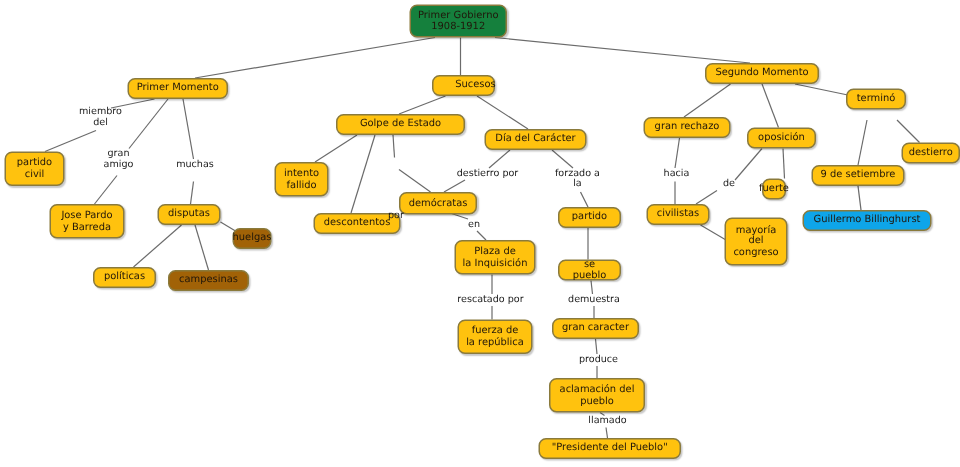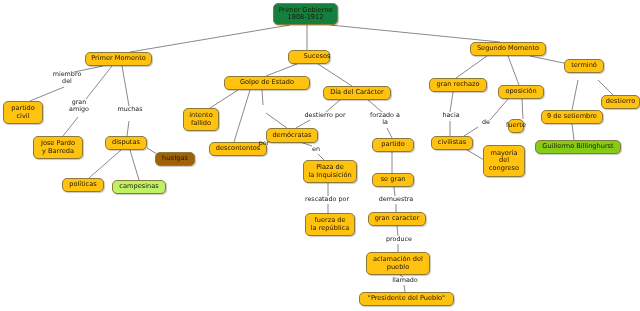--- a/index.html
+++ b/index.html
@@ -105,50 +105,50 @@
       <div class="node" style="left: 273px; top: 3px; width: 65px; height: 22px; background: #15803d; border-color: rgb(138, 122, 60);">Primer Gobierno
 1908-1912</div>
       <div class="node" style="left: 85px; top: 52px; width: 67px; height: 14px; background: rgb(255, 194, 14); border-color: rgb(138, 122, 60);">Primer Momento</div>
       <div class="node" style="left: 288px; top: 50px; width: 42px; height: 14px; background: rgb(255, 194, 14); border-color: rgb(138, 122, 60); padding-left: 20px;">Sucesos</div>
       <div class="node" style="left: 470px; top: 42px; width: 76px; height: 14px; background: rgb(255, 194, 14); border-color: rgb(138, 122, 60);">Segundo Momento</div>
       <div class="node" style="left: 3px; top: 101px; width: 40px; height: 23px; background: rgb(255, 194, 14); border-color: rgb(138, 122, 60);">partido
 civil</div>
       <div class="node" style="left: 33px; top: 136px; width: 50px; height: 23px; background: rgb(255, 194, 14); border-color: rgb(138, 122, 60);">Jose Pardo
 y Barreda</div>
       <div class="node" style="left: 105px; top: 136px; width: 42px; height: 14px; background: rgb(255, 194, 14); border-color: rgb(138, 122, 60);">disputas</div>
-      <div class="node" style="left: 155px; top: 152px; width: 40px; height: 14px; background: #a16207; border-color: rgb(138, 122, 60);">huelgas</div>
+      <div class="node" style="left: 155px; top: 152px; width: 26px; height: 14px; background: #a16207; border-color: rgb(138, 122, 60);">huelgas</div>
       <div class="node" style="left: 62px; top: 178px; width: 42px; height: 14px; background: rgb(255, 194, 14); border-color: rgb(138, 122, 60);">políticas</div>
-      <div class="node" style="left: 112px; top: 180px; width: 54px; height: 14px; background: #bef264; border-color: rgb(138, 122, 60);">campesinas</div>
+      <div class="node" style="left: 112px; top: 180px; width: 54px; height: 14px; background: #a16207; border-color: rgb(138, 122, 60);">campesinas</div>
       <div class="node" style="left: 224px; top: 76px; width: 86px; height: 14px; background: rgb(255, 194, 14); border-color: rgb(138, 122, 60);">Golpe de Estado</div>
       <div class="node" style="left: 323px; top: 86px; width: 68px; height: 14px; background: rgb(255, 194, 14); border-color: rgb(138, 122, 60);">Día del Carácter</div>
       <div class="node" style="left: 183px; top: 108px; width: 36px; height: 23px; background: rgb(255, 194, 14); border-color: rgb(138, 122, 60);">intento
 fallido</div>
       <div class="node" style="left: 209px; top: 142px; width: 58px; height: 14px; background: rgb(255, 194, 14); border-color: rgb(138, 122, 60);">descontentos</div>
       <div class="node" style="left: 266px; top: 128px; width: 52px; height: 15px; background: rgb(255, 194, 14); border-color: rgb(138, 122, 60);">demócratas</div>
       <div class="node" style="left: 303px; top: 160px; width: 54px; height: 23px; background: rgb(255, 194, 14); border-color: rgb(138, 122, 60);">Plaza de
 la Inquisición</div>
       <div class="node" style="left: 305px; top: 213px; width: 50px; height: 23px; background: rgb(255, 194, 14); border-color: rgb(138, 122, 60);">fuerza de
 la república</div>
       <div class="node" style="left: 372px; top: 138px; width: 42px; height: 14px; background: rgb(255, 194, 14); border-color: rgb(138, 122, 60);">partido</div>
-      <div class="node" style="left: 372px; top: 173px; width: 42px; height: 14px; background: rgb(255, 194, 14); border-color: rgb(138, 122, 60);">se gran</div>
+      <div class="node" style="left: 372px; top: 173px; width: 42px; height: 14px; background: rgb(255, 194, 14); border-color: rgb(138, 122, 60);">se pueblo</div>
       <div class="node" style="left: 368px; top: 212px; width: 58px; height: 14px; background: rgb(255, 194, 14); border-color: rgb(138, 122, 60);">gran caracter</div>
       <div class="node" style="left: 366px; top: 252px; width: 64px; height: 23px; background: rgb(255, 194, 14); border-color: rgb(138, 122, 60);">aclamación del
 pueblo</div>
       <div class="node" style="left: 359px; top: 292px; width: 95px; height: 14px; background: rgb(255, 194, 14); border-color: rgb(138, 122, 60);">"Presidente del Pueblo"</div>
       <div class="node" style="left: 429px; top: 78px; width: 58px; height: 14px; background: rgb(255, 194, 14); border-color: rgb(138, 122, 60);">gran rechazo</div>
       <div class="node" style="left: 498px; top: 85px; width: 46px; height: 14px; background: rgb(255, 194, 14); border-color: rgb(138, 122, 60);">oposición</div>
       <div class="node" style="left: 564px; top: 59px; width: 40px; height: 14px; background: rgb(255, 194, 14); border-color: rgb(138, 122, 60);">terminó</div>
       <div class="node" style="left: 601px; top: 95px; width: 39px; height: 14px; background: rgb(255, 194, 14); border-color: rgb(138, 122, 60);">destierro</div>
       <div class="node" style="left: 431px; top: 136px; width: 42px; height: 14px; background: rgb(255, 194, 14); border-color: rgb(138, 122, 60);">civilistas</div>
       <div class="node" style="left: 508px; top: 119px; width: 16px; height: 14px; background: rgb(255, 194, 14); border-color: rgb(138, 122, 60);">fuerte</div>
       <div class="node" style="left: 483px; top: 145px; width: 42px; height: 32px; background: rgb(255, 194, 14); border-color: rgb(138, 122, 60);">mayoría
 del
 congreso</div>
       <div class="node" style="left: 541px; top: 110px; width: 62px; height: 14px; background: rgb(255, 194, 14); border-color: rgb(138, 122, 60);">9 de setiembre</div>
-      <div class="node" style="left: 535px; top: 140px; width: 86px; height: 14px; background: #84cc16; border-color: rgb(138, 122, 60);">Guillermo Billinghurst</div>
+      <div class="node" style="left: 535px; top: 140px; width: 86px; height: 14px; background: #0ea5e9; border-color: rgb(138, 122, 60);">Guillermo Billinghurst</div>
     </div>
   <div id="label-layer">
       <div class="link-label" style="left: 47px; top: 71px; width: 40px;">miembro
 del</div>
       <div class="link-label" style="left: 62px; top: 99px; width: 34px;">gran
 amigo</div>
       <div class="link-label" style="left: 111px; top: 106px; width: 38px;">muchas</div>
       <div class="link-label" style="left: 254px; top: 102px; width: 20px; margin-top: 38px;">por</div>
       <div class="link-label" style="left: 295px; top: 112px; width: 60px;">destierro por</div>
       <div class="link-label" style="left: 363px; top: 112px; width: 44px;">forzado a

